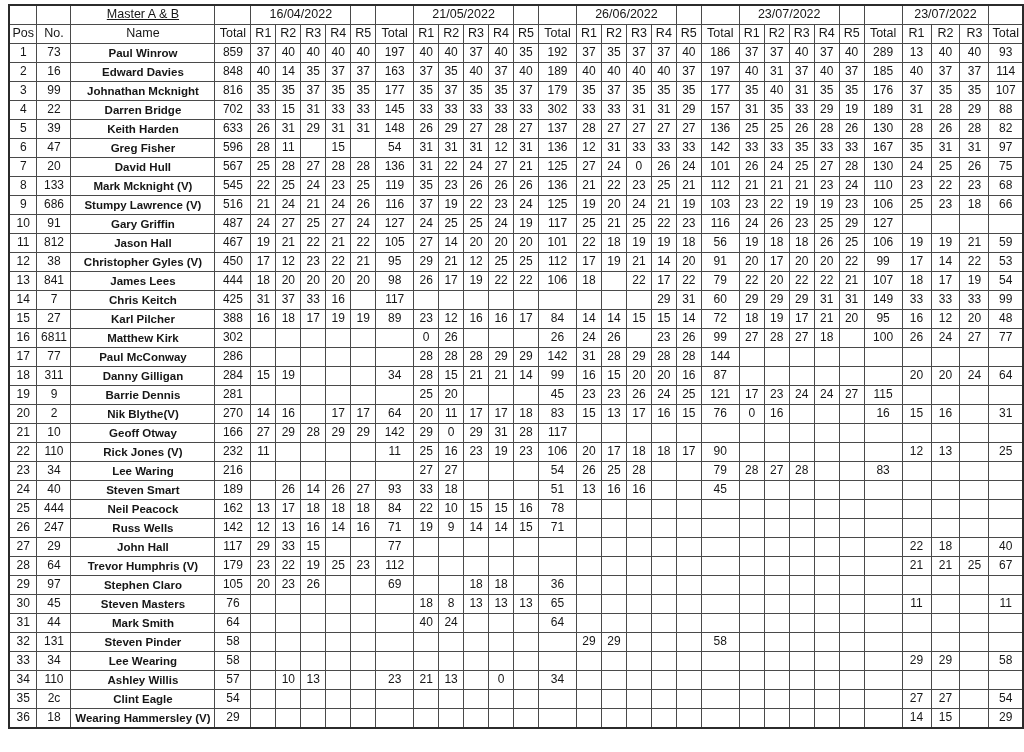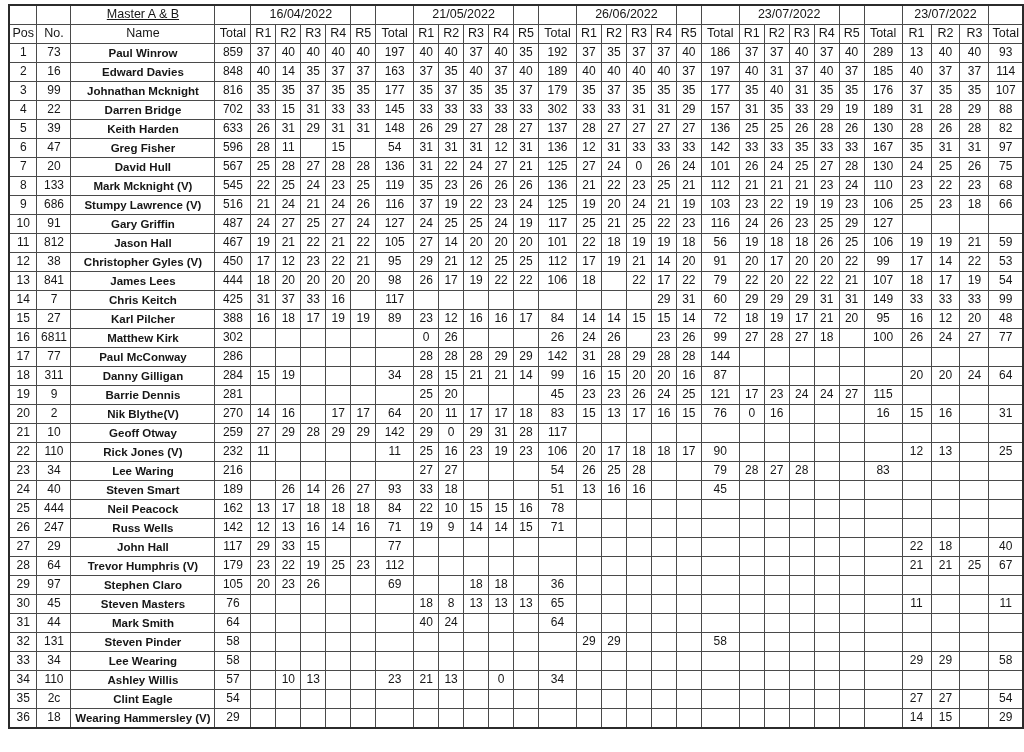--- a/index.html
+++ b/index.html
@@ -784,21 +784,21 @@
           <td>16</td>
           <td>15</td>
           <td>16</td>
           <td></td>
           <td>31</td>
         </tr>
         <tr>
           <td>21</td>
           <td>10</td>
           <td class="name">Geoff Otway</td>
-          <td>259</td>
+          <td>166</td>
           <td>27</td>
           <td>29</td>
           <td>28</td>
           <td>29</td>
           <td>29</td>
           <td>142</td>
           <td>29</td>
           <td>0</td>
           <td>29</td>
           <td>31</td>

